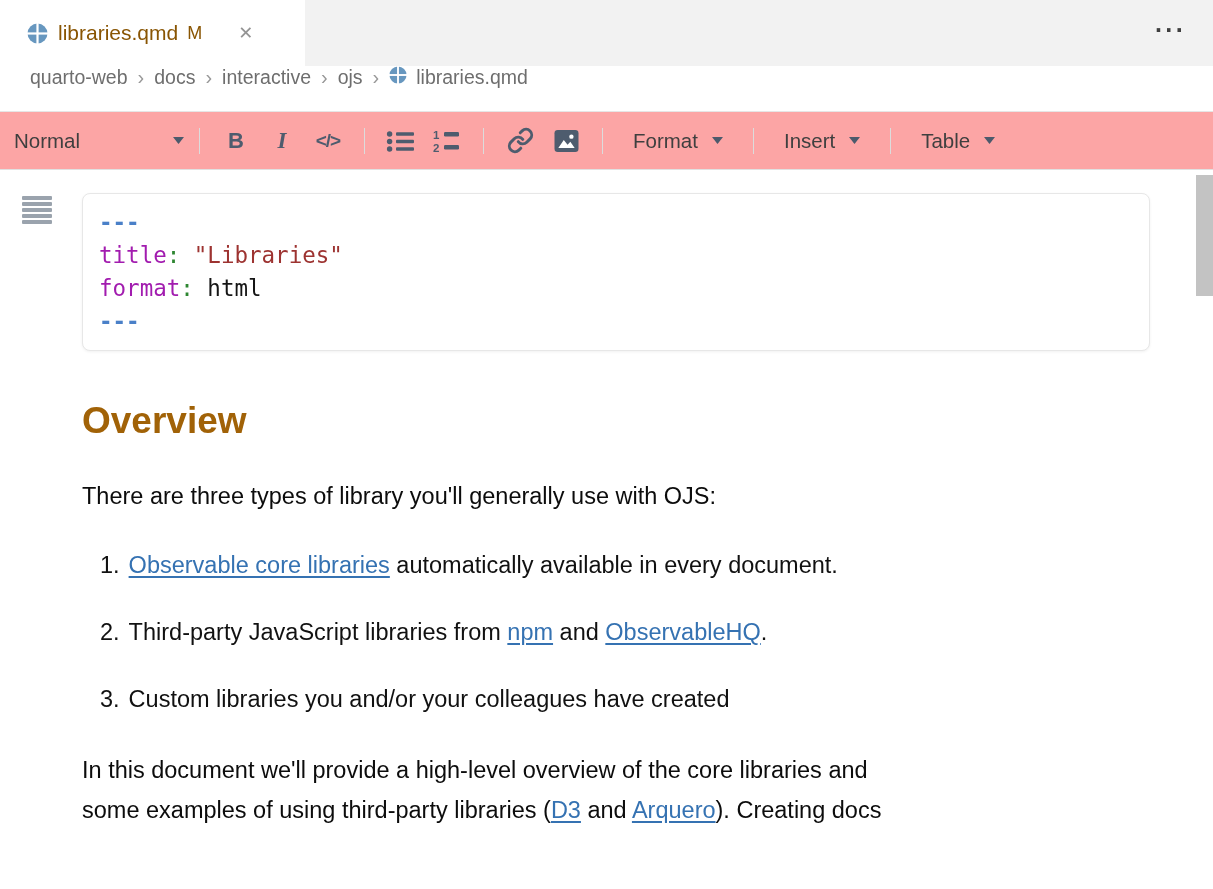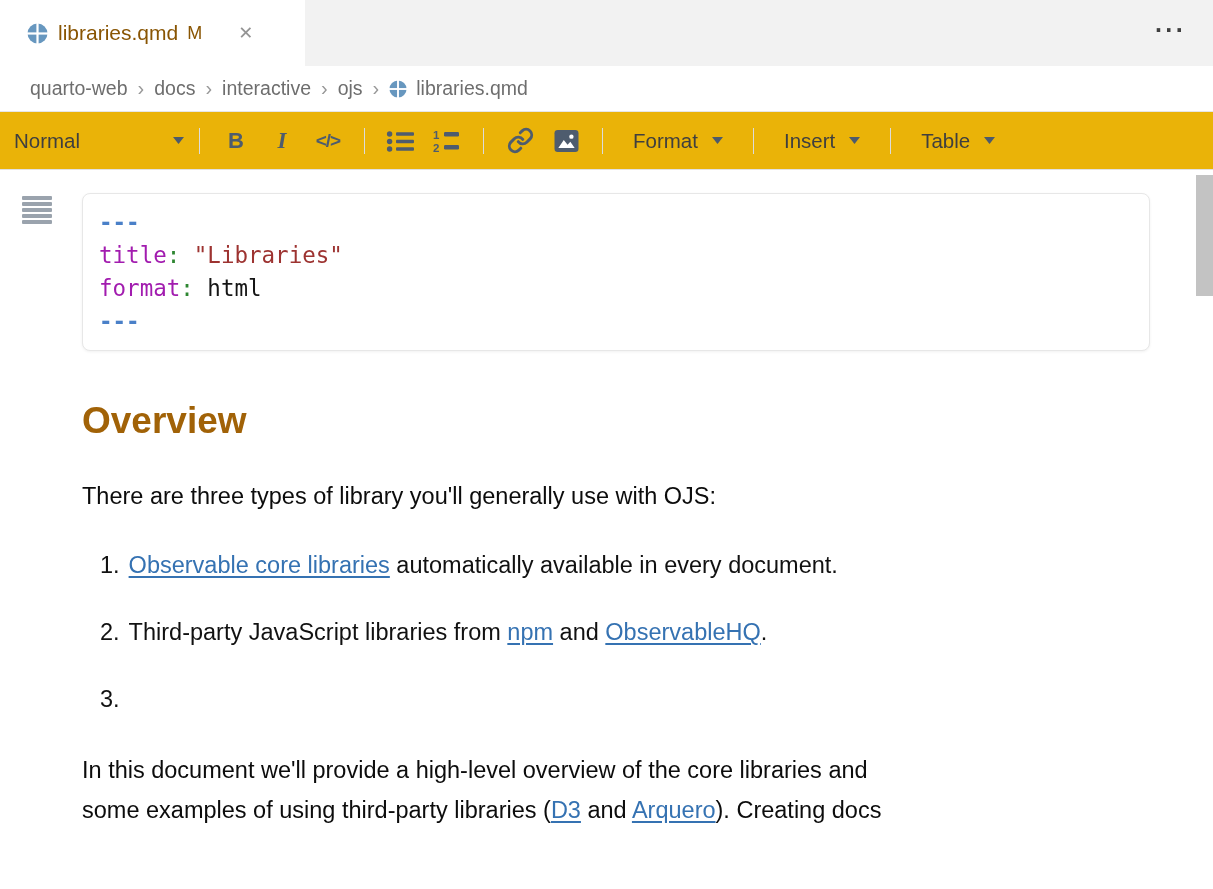--- a/index.html
+++ b/index.html
@@ -11,29 +11,29 @@
   .tabbar { height:66px; background:#f2f2f2; display:flex; align-items:stretch; position:relative; }
   .tab { width:305px; background:#fff; display:flex; align-items:center; padding-left:27px; cursor:pointer; }
   .q-icon { width:21px; height:21px; flex:none; }
   .tab-title { margin-left:10px; font-size:21px; font-weight:500; color:#895503; }
   .tab-mod { margin-left:9px; font-size:18px; font-weight:500; color:#895503; }
   .tab-close { margin-left:36px; font-size:18px; color:#949494; cursor:pointer; line-height:1; }
   .overflow { position:absolute; right:27px; top:18px; font-size:25px; letter-spacing:2px;
     color:#3f3f3f; font-weight:700; cursor:pointer; line-height:1; }
 
   
-  .breadcrumb { height:46px; background:#fff; display:flex; align-items:center; padding-left:30px;
+  .breadcrumb { height:46px; background:#fff; display:flex; align-items:flex-start; padding-left:30px;
     font-size:19.5px; color:#6e6e6e; border-bottom:1px solid #e6e6e6; }
   .crumb { cursor:pointer; }
   .crumb-sep { margin:0 10px; color:#979797; font-size:20px; }
   .breadcrumb .q-icon { width:18px; height:18px; margin-right:9px; }
   .crumb-file { cursor:pointer; }
 
   
-  .toolbar { height:58px; background:#eab308; display:flex; align-items:center; padding-left:14px;
+  .toolbar { height:58px; background:#fca5a5; display:flex; align-items:center; padding-left:14px;
     border-bottom:1px solid #e1e1e1; color:#3f3f3f; }
   .style-select { width:172px; display:flex; align-items:center; justify-content:space-between;
     font-size:20.5px; cursor:pointer; padding-right:2px; }
   .tsep { width:1px; height:26px; background:#dcdcdc; margin:0 13px; flex:none; }
   .tbtn { min-width:46px; display:flex; align-items:center; justify-content:center;
     cursor:pointer; color:#4e5c6e; }
   .b-bold { font-size:22px; font-weight:800; }
   .b-italic { font-family:"Liberation Serif", serif; font-style:italic; font-weight:700; font-size:23px; }
   .b-code { font-size:19px; font-weight:700; letter-spacing:-1px; }
   .menu { display:flex; align-items:center; gap:14px; font-size:20.5px; padding:0 17px; cursor:pointer; }
@@ -193,20 +193,21 @@
         <li>
           <span class="li-num">1.</span>
           <span><a class="doclink">Observable core libraries</a><span> automatically available in every document.</span></span>
         </li>
         <li>
           <span class="li-num">2.</span>
           <span><span>Third-party JavaScript libraries from </span><a class="doclink">npm</a><span> and </span><a class="doclink">ObservableHQ</a><span>.</span></span>
         </li>
         <li>
           <span class="li-num">3.</span>
+          <span><span>Custom libraries you and/or your colleagues have created</span></span>
         </li>
       </ol>
 
     <p class="doc-p doc-close" id="doc-close">
         <span class="line"><span>In this document we'll provide a high-level overview of the core libraries and</span></span>
         <span class="line"><span>some examples of using third-party libraries (</span><a class="doclink">D3</a><span> and </span><a class="doclink">Arquero</a><span>). Creating docs</span></span>
       </p>
   </div>
 
   <div class="scroll-thumb"></div>

